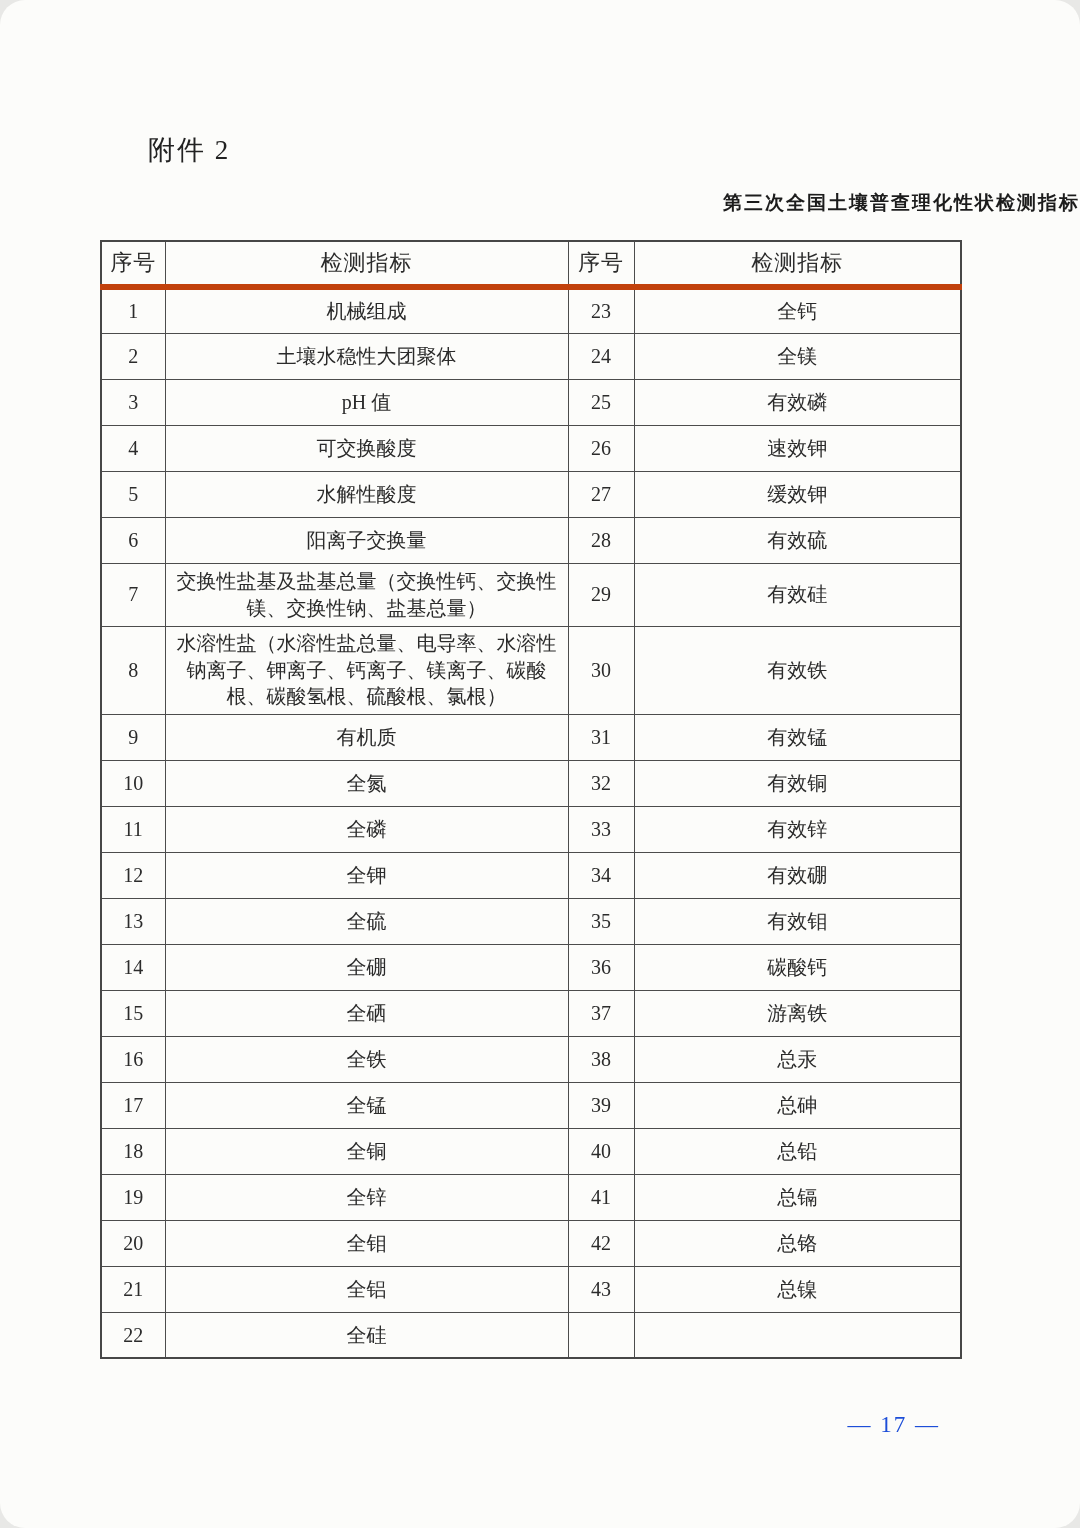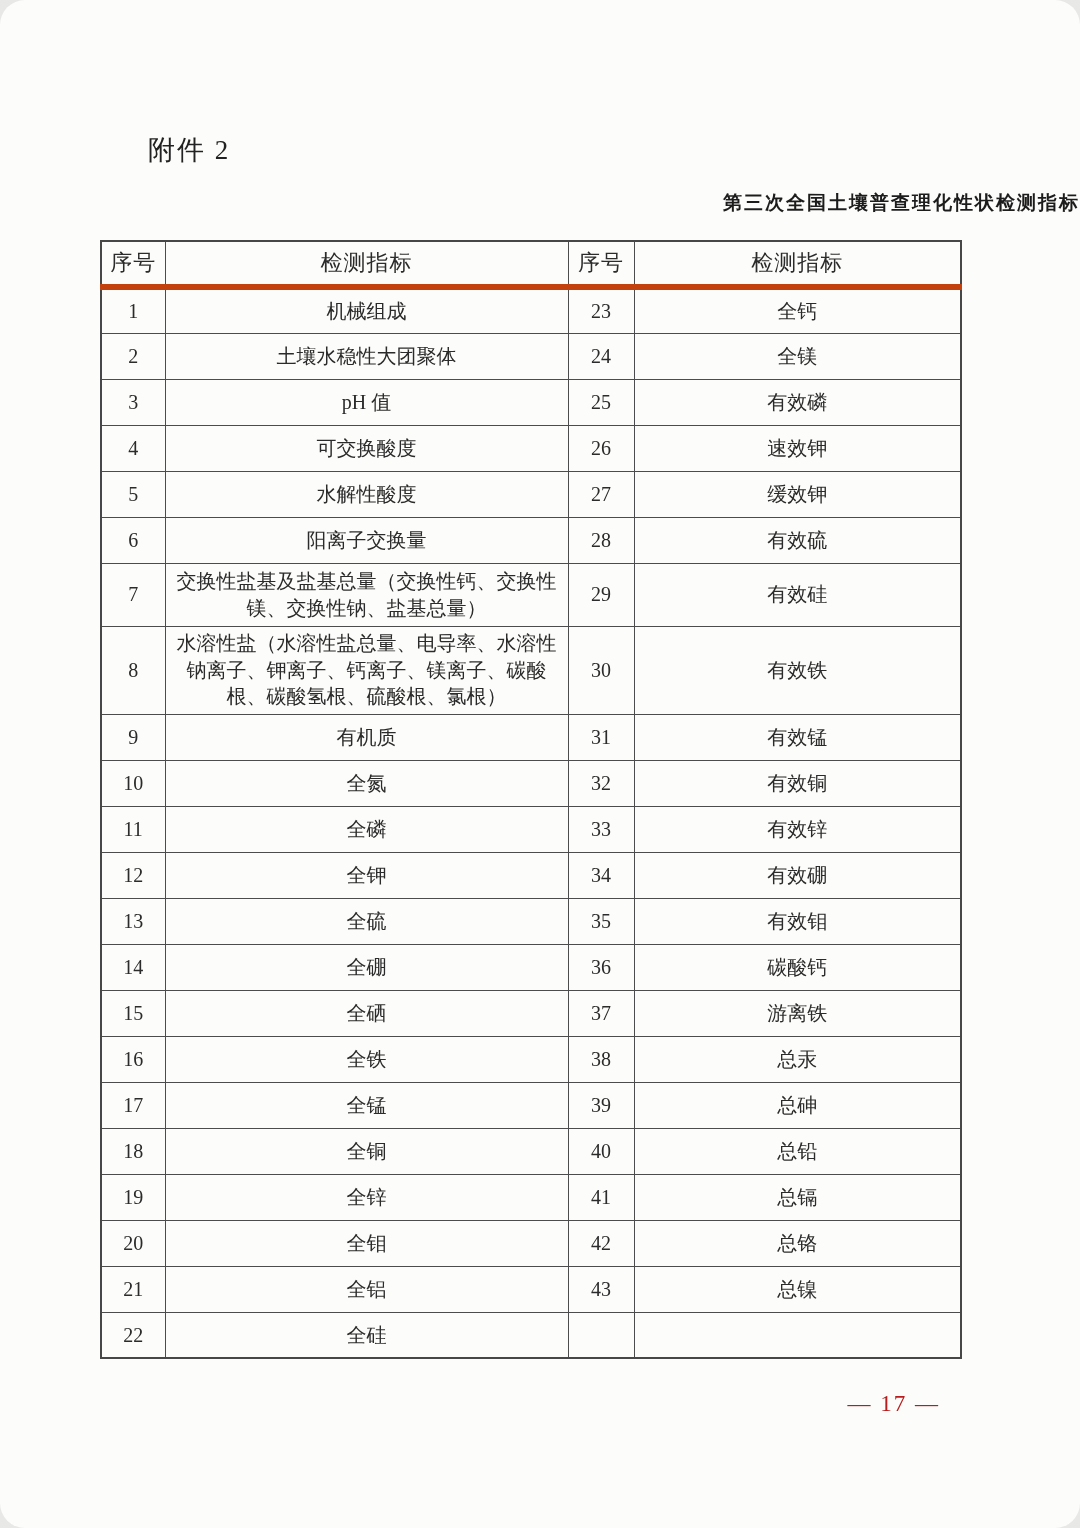--- a/index.html
+++ b/index.html
@@ -56,25 +56,25 @@
   table.indicator-table thead tr {
     height: 46px;
   }
   table.indicator-table th {
     font-weight: 400;
     font-size: 22px;
     letter-spacing: 1px;
     border-bottom: 6px solid #c2410c;
   }
   .page-number {
-    margin-top: 32px;
+    margin-top: 53px;
     padding-right: 140px;
     text-align: right;
     font-size: 23px;
-    color: #b91c1c;
+    color: #1d4ed8;
     letter-spacing: 2px;
   }
 </style>
 </head>
 <body>
 
 <div class="page">
 
   <div class="attachment-label">附件 2</div>
 

